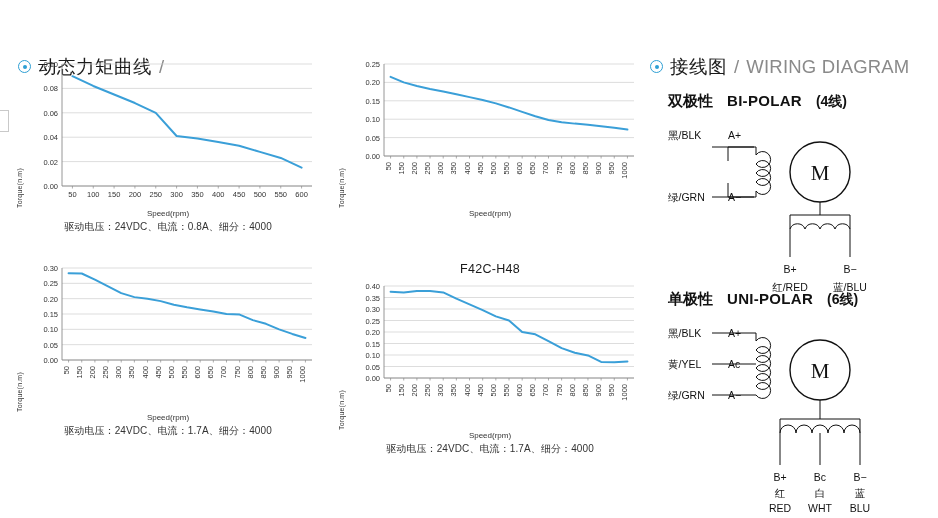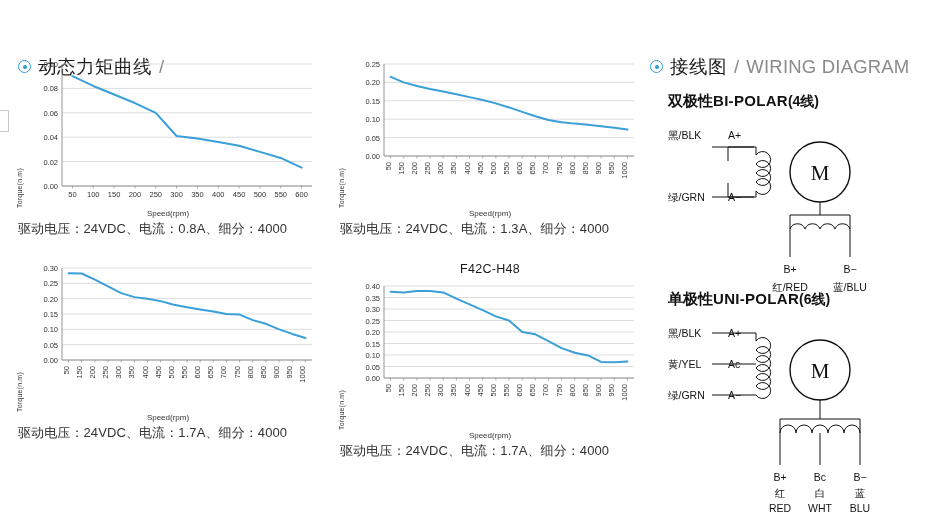--- a/index.html
+++ b/index.html
@@ -73,36 +73,37 @@
     transform: rotate(180deg);
     letter-spacing:.2px;
   }
   .xlabel {
     text-align:center;
     font-size: 8px;
     color:#333;
     margin-top: 1px;
   }
   .note {
-    font-size: 13px;
+    text-align:center;
+    font-size: 10px;
     color:#333;
     margin-top: 2px;
     letter-spacing: .1px;
   }
 
   
   .c1 { left: 18px;  top: 58px;  width: 300px; }
   .c2 { left: 340px; top: 58px;  width: 300px; }
   .c3 { left: 18px;  top: 262px; width: 300px; }
   .c4 { left: 340px; top: 262px; width: 300px; }
 
   
   .wd { position:absolute; }
   .wd-title {
-    display:flex; align-items:baseline; gap:0;
+    display:flex; align-items:baseline; gap:14px;
     font-weight:bold;
     white-space:nowrap;
   }
   .wd-title .t-cn { font-size: 15px; color:#111; }
   .wd-title .t-en { font-size: 15px; color:#111; letter-spacing:.3px; }
   .wd-title .t-sub { font-size: 14px; color:#111; }
 
   #wd-bipolar { left: 668px; top: 92px; width: 260px; }
   #wd-unipolar{ left: 668px; top: 290px; width: 260px; }
 
@@ -245,21 +246,20 @@
           <line x1="261.1052631578947" y1="98" x2="261.1052631578947" y2="100.5" stroke="#8a8a8a" stroke-width="0.7"></line>
           <text x="261.1052631578947" y="104" font-size="7.5" fill="#333" text-anchor="end" font-family="&quot;Liberation Sans&quot;, sans-serif" transform="rotate(-90 261.1052631578947 104)">900</text>
           <line x1="274.2631578947368" y1="98" x2="274.2631578947368" y2="100.5" stroke="#8a8a8a" stroke-width="0.7"></line>
           <text x="274.2631578947368" y="104" font-size="7.5" fill="#333" text-anchor="end" font-family="&quot;Liberation Sans&quot;, sans-serif" transform="rotate(-90 274.2631578947368 104)">950</text>
           <line x1="287.42105263157896" y1="98" x2="287.42105263157896" y2="100.5" stroke="#8a8a8a" stroke-width="0.7"></line>
           <text x="287.42105263157896" y="104" font-size="7.5" fill="#333" text-anchor="end" font-family="&quot;Liberation Sans&quot;, sans-serif" transform="rotate(-90 287.42105263157896 104)">1000</text>
           <polyline points="50.58,18.88 63.74,24.40 76.89,28.08 90.05,31.02 103.21,33.60 116.37,36.18 129.53,39.12 142.68,42.06 155.84,45.38 169.00,49.42 182.16,53.84 195.32,58.26 208.47,61.94 221.63,64.14 234.79,65.62 247.95,66.72 261.11,68.19 274.26,69.66 287.42,71.50" fill="none" stroke="#3a9fd8" stroke-width="2" stroke-linejoin="round" stroke-linecap="round"></polyline>
         </svg>
     </div>
     <div class="xlabel">Speed(rpm)</div>
-    <div class="note">驱动电压：24VDC、电流：1.3A、细分：4000</div>
   </div>
 
   <div class="chart-block c3">
     <div class="plot-wrap">
       <div class="axis-title-y">Torque(n.m)</div>
       <svg class="plot-svg" width="300" height="150">
           <line x1="44" y1="98" x2="294" y2="98" stroke="#cfcfcf" stroke-width="0.7"></line>
           <text x="40" y="101" text-anchor="end" font-size="7.5" fill="#333" font-family="&quot;Liberation Sans&quot;, sans-serif">0.00</text>
           <line x1="44" y1="82.66666666666667" x2="294" y2="82.66666666666667" stroke="#cfcfcf" stroke-width="0.7"></line>
           <text x="40" y="85.66666666666667" text-anchor="end" font-size="7.5" fill="#333" font-family="&quot;Liberation Sans&quot;, sans-serif">0.05</text>

